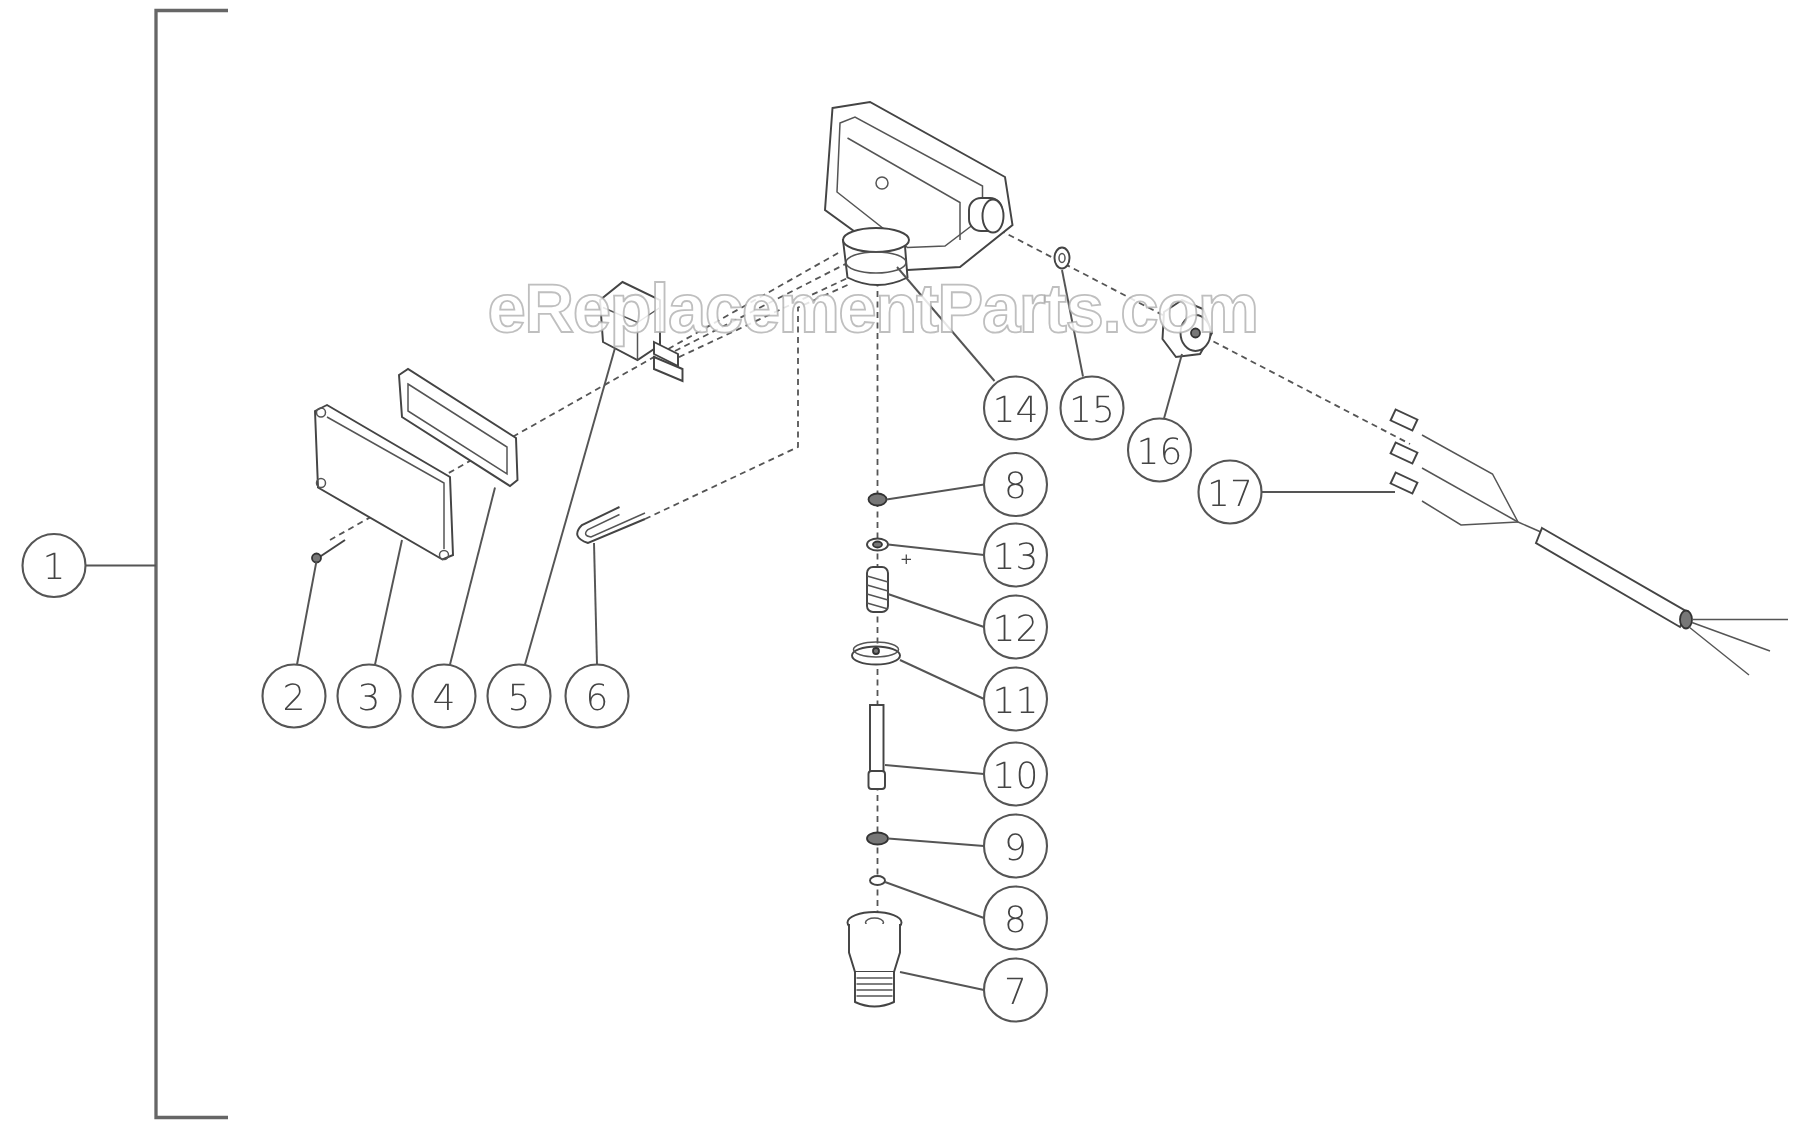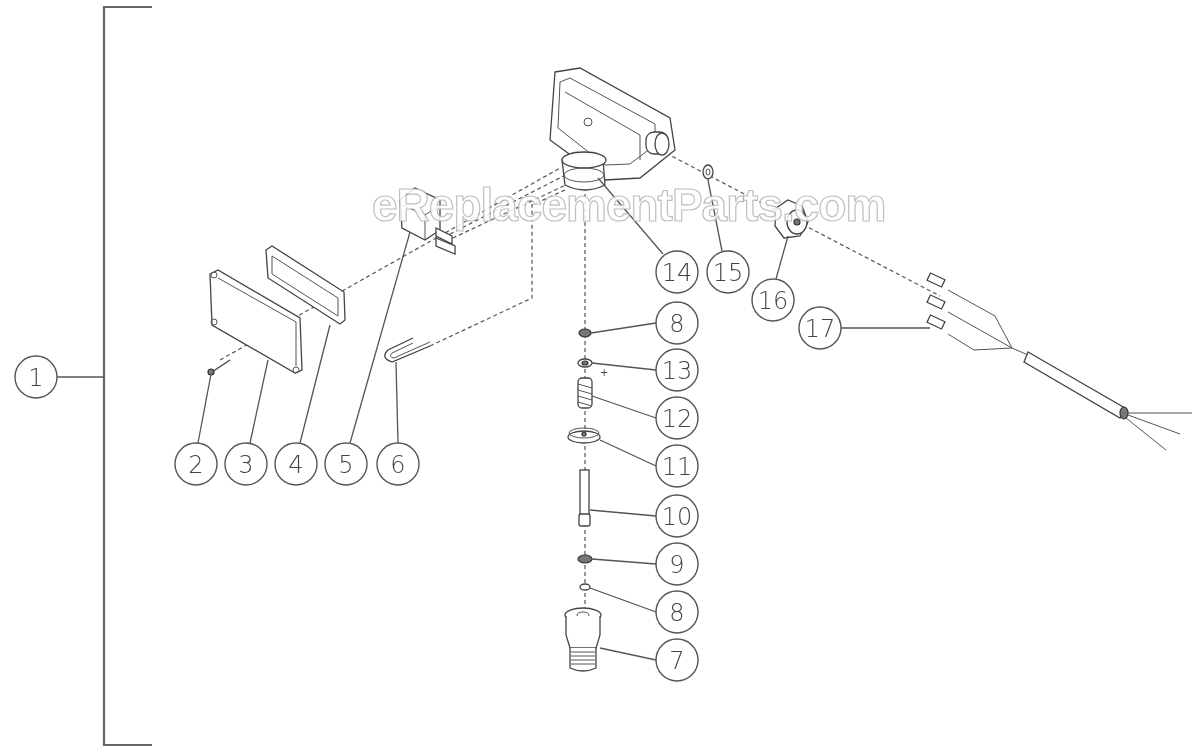--- a/index.html
+++ b/index.html
@@ -6,21 +6,21 @@
   body { width: 1198px; height: 750px; overflow: hidden; position: relative; font-family: "DejaVu Sans", sans-serif; }
   #diagram { position: absolute; left: 0; top: 0; width: 1198px; height: 750px; }
   .callout-circle { fill: #ffffff; stroke: #555555; stroke-width: 1.4; }
   .callout-text { font-family: "DejaVu Sans", sans-serif; font-size: 24px; fill: #444444; text-anchor: middle; dominant-baseline: central; font-weight: 300; }
   .leader { stroke: #555555; stroke-width: 1.3; fill: none; }
   .dash { stroke: #555555; stroke-width: 1.2; stroke-dasharray: 4 3; fill: none; }
   .part { stroke: #444444; stroke-width: 1.3; fill: #ffffff; }
   .part-thin { stroke: #555555; stroke-width: 1; fill: none; }
   .part-dark { stroke: #333333; stroke-width: 1.2; fill: #777777; }
   .bracket { stroke: #666666; stroke-width: 2.2; fill: none; }
-  .watermark { position: absolute; left: 325px; top: 178px; font-family: "Liberation Sans", sans-serif; font-size: 46px; font-weight: bold; color: rgba(255,255,255,0.85); -webkit-text-stroke: 1.2px rgba(170,170,170,0.75); letter-spacing: -1px; pointer-events: none; white-space: nowrap; margin-left: 47px; }
+  .watermark { position: absolute; left: 325px; top: 178px; font-family: "Liberation Sans", sans-serif; font-size: 46px; font-weight: bold; color: rgba(255,255,255,0.85); -webkit-text-stroke: 1.2px rgba(170,170,170,0.75); letter-spacing: -1px; pointer-events: none; white-space: nowrap; }
 </style>
 </head>
 <body>
 
 <svg id="diagram" viewBox="0 0 1198 750" xmlns="http://www.w3.org/2000/svg">
 
   <g>
     <path class="bracket" d="M152 7 L104 7 L104 745 L152 745"></path>
     <line class="leader" x1="56" y1="377" x2="104" y2="377"></line>
   </g>

